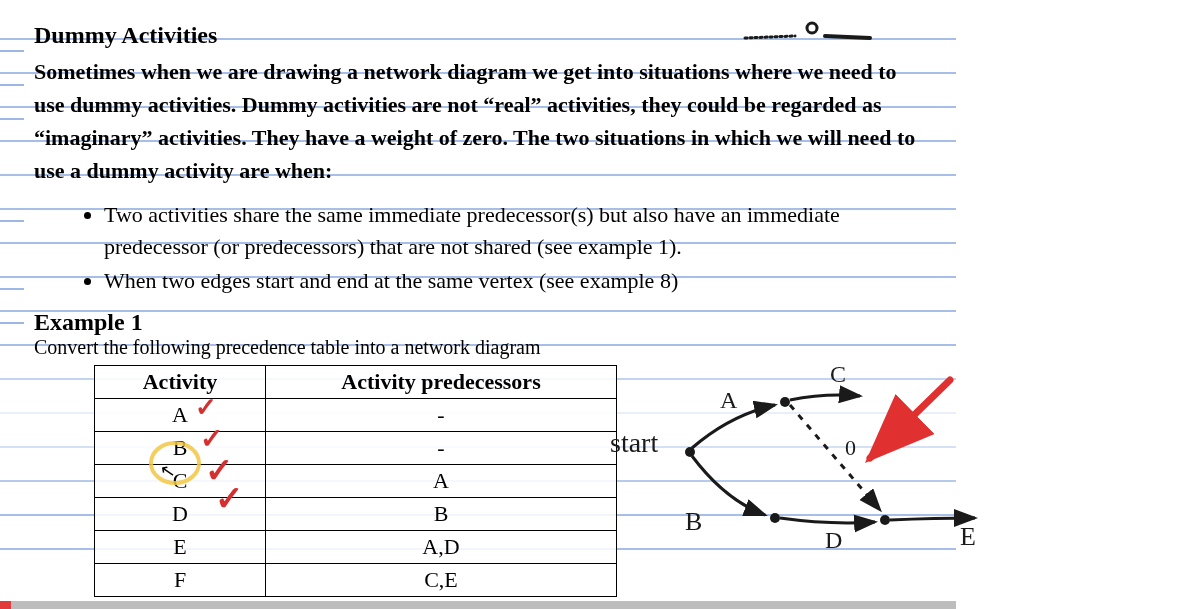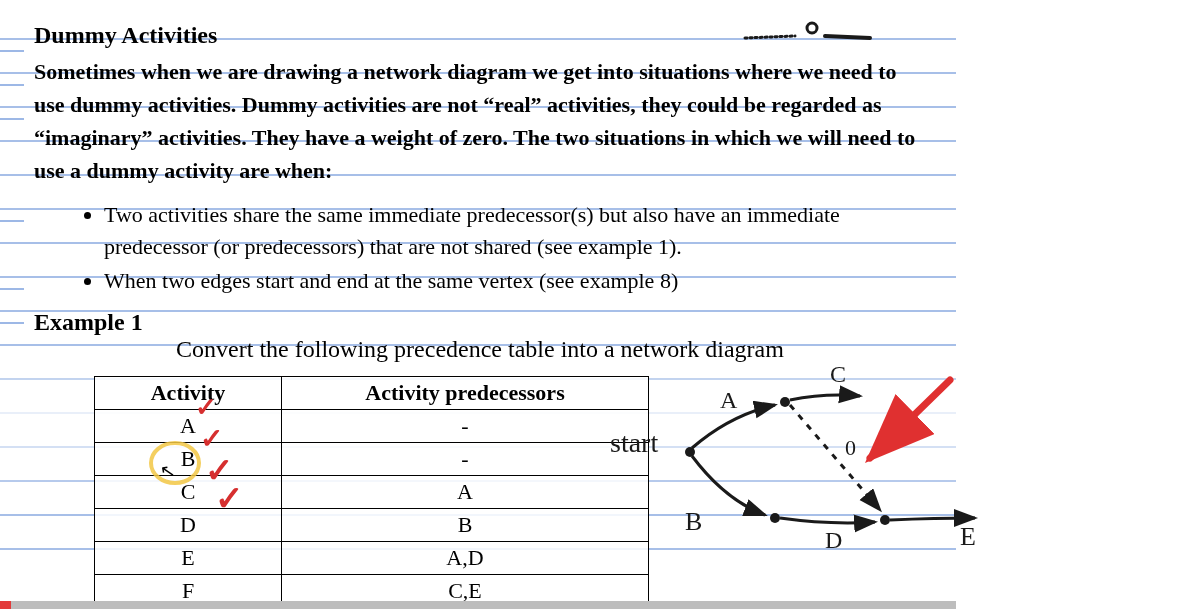--- a/index.html
+++ b/index.html
@@ -68,35 +68,34 @@
     font-size: 22px;
     line-height: 32px;
     margin-bottom: 2px;
   }
   .ex-title {
     font-weight: bold;
     font-size: 24px;
     margin-top: 12px;
   }
   .ex-sub {
-    font-size: 24px;
-    margin-bottom: 13px;
-    text-align: center;
+    font-size: 20px;
+    margin-bottom: 6px;
   }
   
   .prec-table {
     border-collapse: collapse;
     margin-left: 60px;
     background: rgba(255,255,255,0.85);
     position: relative;
     z-index: 3;
   }
   .prec-table th, .prec-table td {
     border: 1.5px solid #000;
-    padding: 2px 18px;
+    padding: 2px 10px;
     text-align: center;
     font-size: 22px;
     line-height: 28px;
   }
   .prec-table th {
     font-weight: bold;
   }
   .prec-table .col-act { width: 150px; }
   .prec-table .col-pre { width: 330px; }
   

